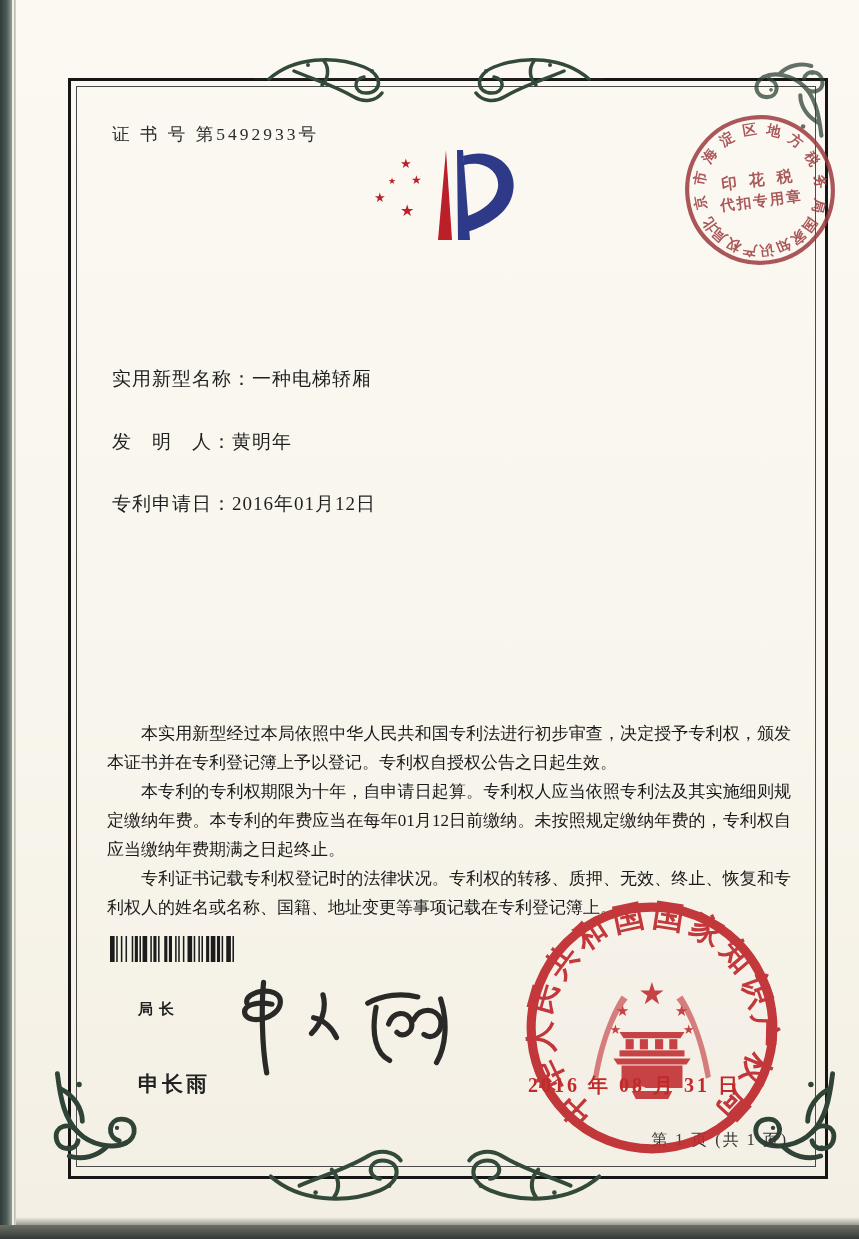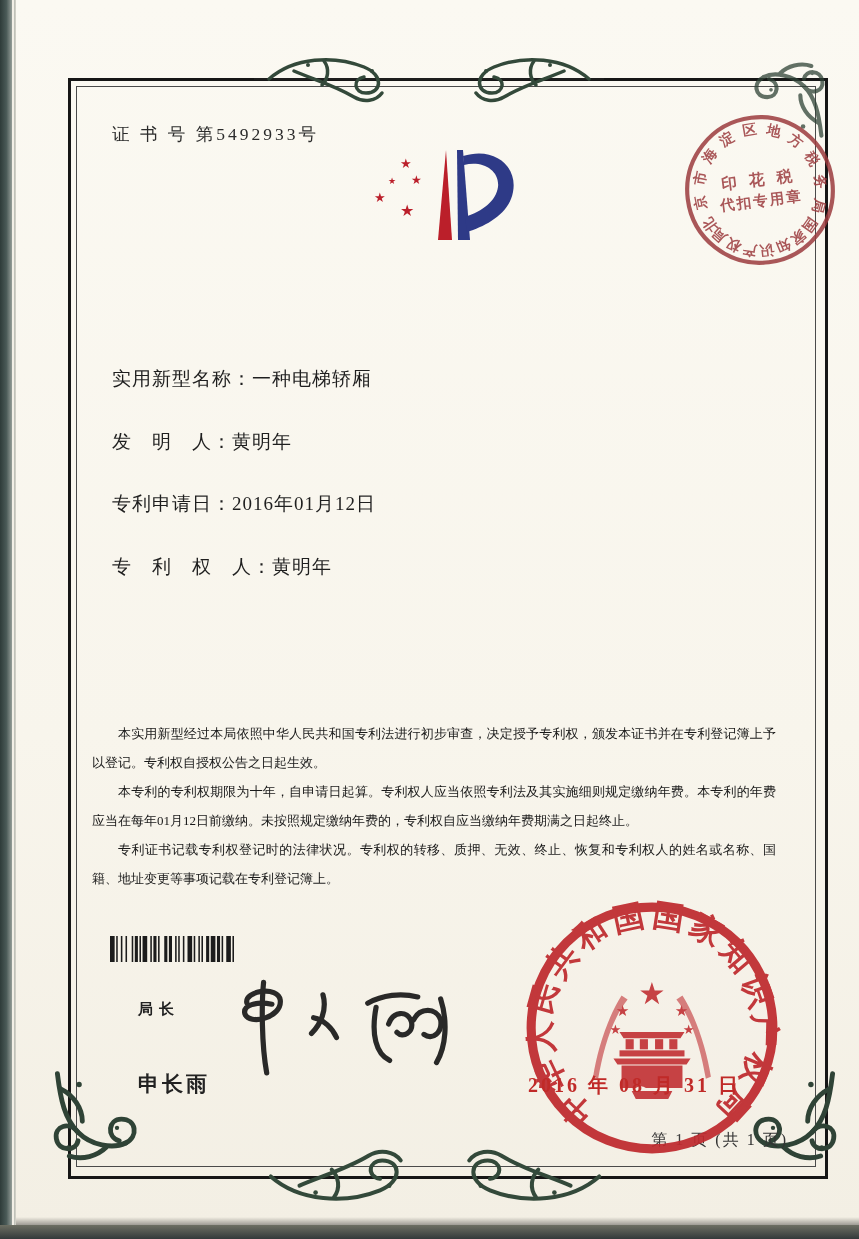--- a/index.html
+++ b/index.html
@@ -23,21 +23,21 @@
   .orn{position:absolute;pointer-events:none;}
   
   .cert-no{position:absolute;left:96px;top:122px;font-size:17.5px;letter-spacing:3px;color:#2b2b2b;}
   .logo{position:absolute;left:346px;top:144px;}
   .title{position:absolute;left:52px;top:254px;width:754px;margin:0;text-align:center;
     font-size:43px;font-weight:700;letter-spacing:12px;color:#141414;}
   .fields{position:absolute;left:96px;top:366px;width:620px;}
   .field{height:62.5px;font-size:19px;color:#1f1f1f;letter-spacing:1px;}
   .flabel{color:#1f1f1f;}
   .fvalue{color:#1f1f1f;text-align:center;}
-  .bodytext{position:absolute;left:76px;top:719px;width:684px;font-size:13px;line-height:29px;
+  .bodytext{position:absolute;left:91px;top:719px;width:684px;font-size:17px;line-height:29px;
     color:#191919;text-align:justify;}
   .bodytext p{margin:0;text-indent:2em;}
   .barcode{position:absolute;left:94px;top:936px;}
   .director-title{position:absolute;left:122px;top:1000px;font-family:"Liberation Sans","DejaVu Sans",sans-serif;
     font-size:15px;font-weight:600;letter-spacing:6px;color:#222;}
   .director-name{position:absolute;left:122px;top:1038px;font-family:"Liberation Sans","DejaVu Sans",sans-serif;
     font-size:21px;font-weight:600;letter-spacing:3px;color:#222;margin-top:32px;}
   .signature{position:absolute;left:208px;top:970px;}
   .footer{position:absolute;left:52px;top:1130px;width:720px;text-align:right;
     font-size:16px;letter-spacing:2px;color:#333;}
@@ -118,23 +118,20 @@
 
     <div class="fields">
       <div class="field">
         <span class="flabel">实用新型名称：</span><span class="fvalue">一种电梯轿厢</span>
       </div>
       <div class="field">
         <span class="flabel">发　明　人：</span><span class="fvalue">黄明年</span>
       </div>
       <div class="field">
         <span class="flabel">专利申请日：</span><span class="fvalue">2016年01月12日</span>
-      </div>
-      <div class="field">
-        <span class="flabel">专　利　权　人：</span><span class="fvalue">黄明年</span>
       </div>
     </div>
 
     <div class="bodytext">
       <p>本实用新型经过本局依照中华人民共和国专利法进行初步审查，决定授予专利权，颁发本证书并在专利登记簿上予以登记。专利权自授权公告之日起生效。</p>
       <p>本专利的专利权期限为十年，自申请日起算。专利权人应当依照专利法及其实施细则规定缴纳年费。本专利的年费应当在每年01月12日前缴纳。未按照规定缴纳年费的，专利权自应当缴纳年费期满之日起终止。</p>
       <p>专利证书记载专利权登记时的法律状况。专利权的转移、质押、无效、终止、恢复和专利权人的姓名或名称、国籍、地址变更等事项记载在专利登记簿上。</p>
     </div>
 
     <svg id="barcode" class="barcode" width="238" height="26">

